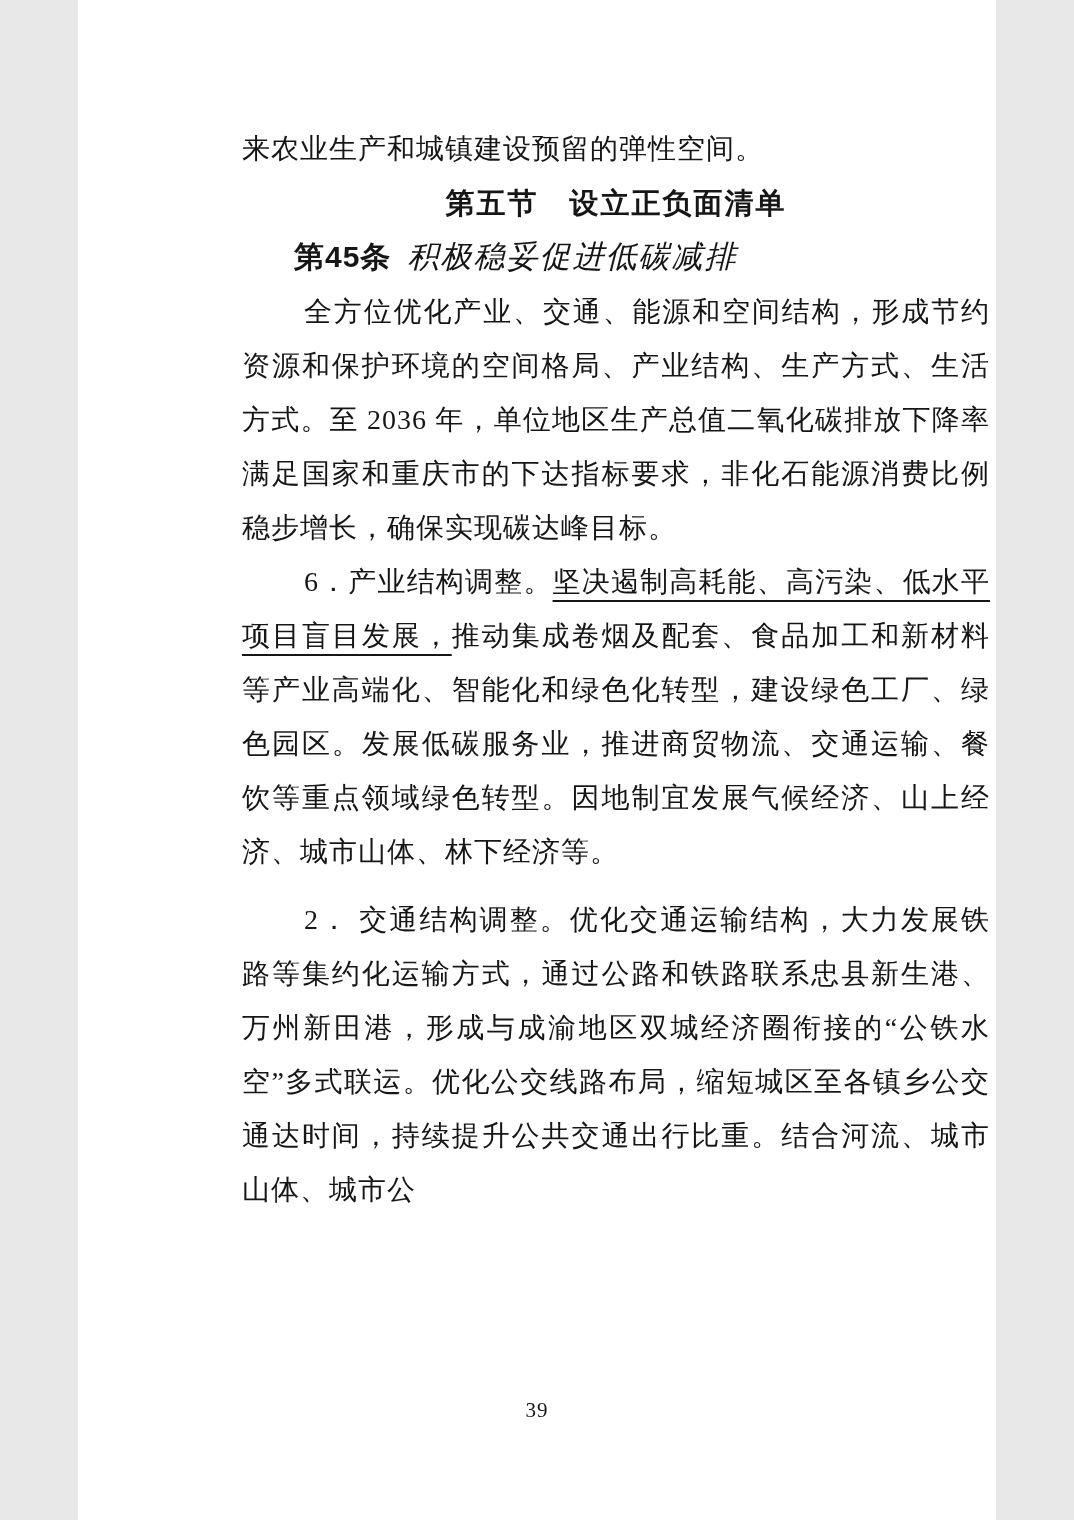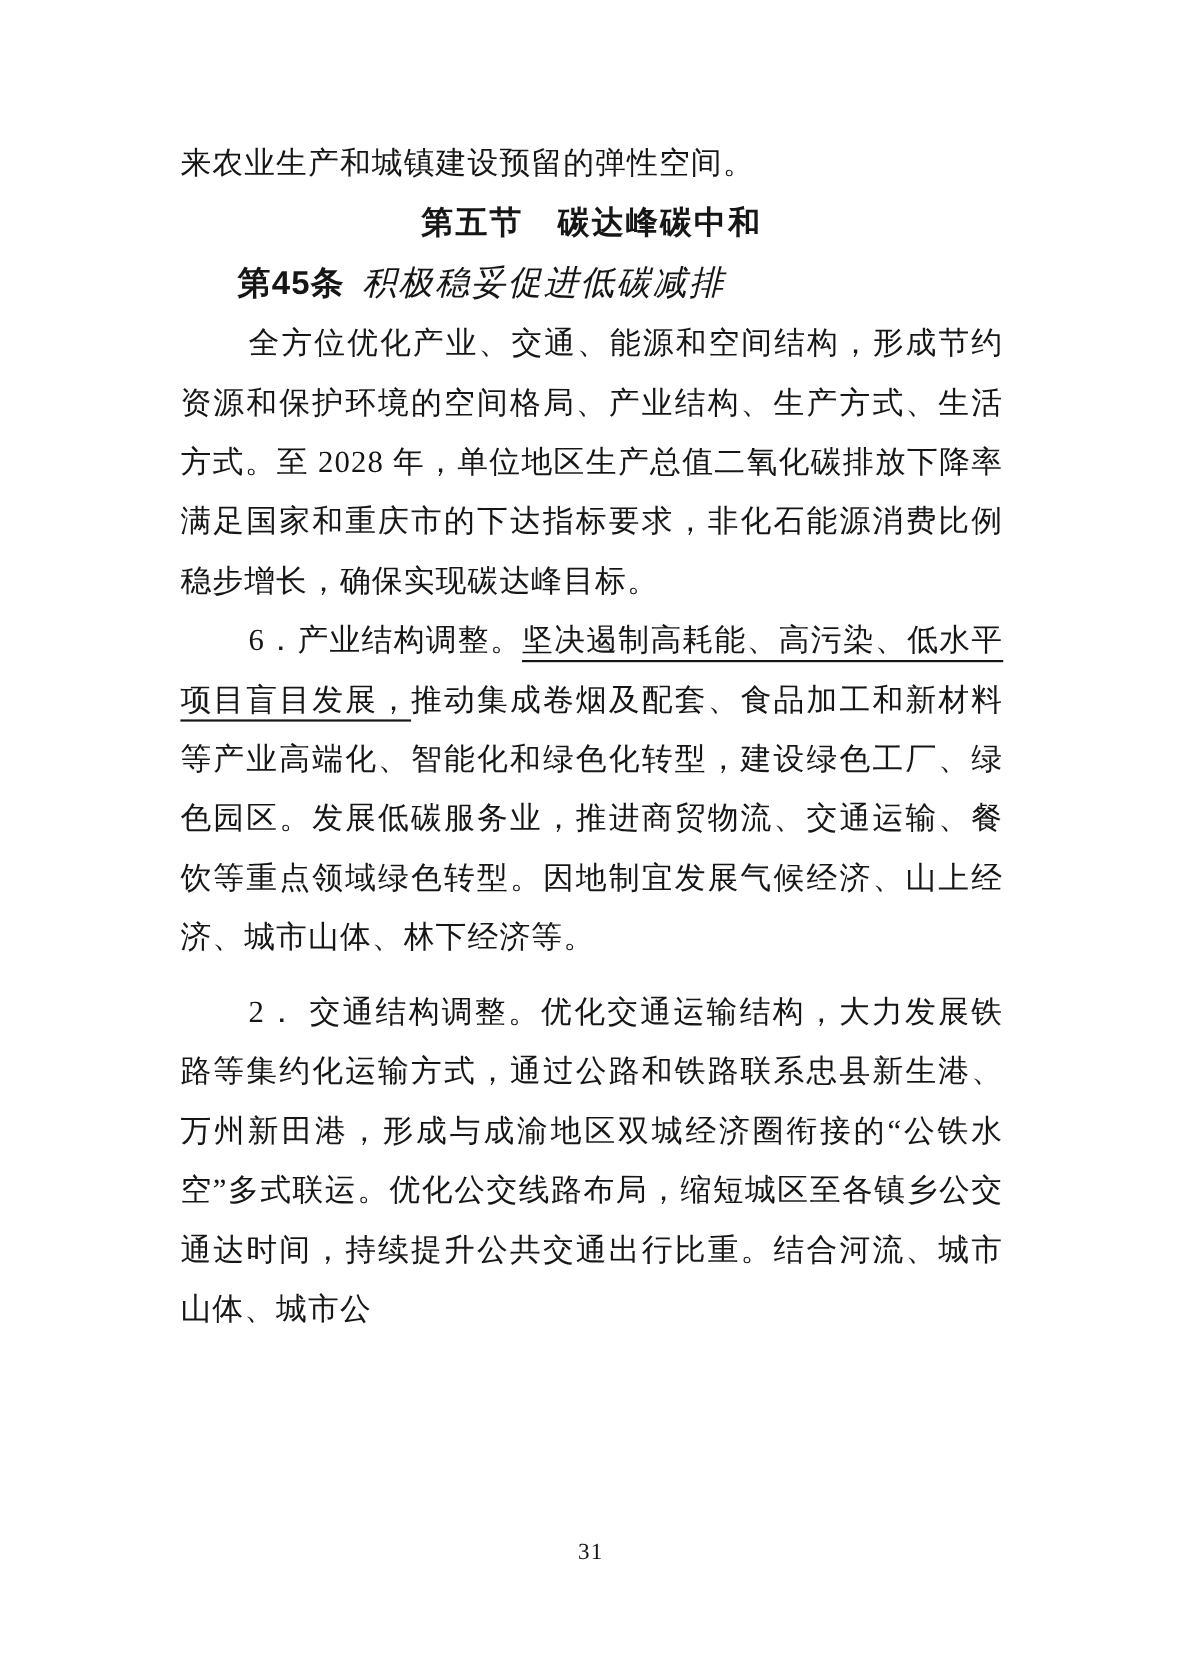--- a/index.html
+++ b/index.html
@@ -1,18 +1,18 @@
 <!DOCTYPE html>
 <html lang="zh"><head>
 <meta charset="utf-8">
 <style>
   html, body { margin: 0; padding: 0; background: #e8e8e8; }
   .page {
     position: relative;
-    width: 1074px;
+    width: 918px;
     height: 1520px;
     margin: 0 auto;
     background: #ffffff;
     color: #161616;
     font-family: "Liberation Serif", "DejaVu Serif", serif;
     overflow: hidden;
   }
   .content {
     position: absolute;
     left: 164px;
@@ -75,26 +75,26 @@
 </style>
 </head>
 <body>
 
 <div class="page">
   <div class="content">
 
     <p class="body-text">来农业生产和城镇建设预留的弹性空间。</p>
 
 
-    <h2 class="section-heading">第五节　碳达峰碳中和</h2>
+    <h2 class="section-heading">第五节　设立正负面清单</h2>
 
     <p class="article-line"><span class="article-number">第45条</span><span class="article-title">积极稳妥促进低碳减排</span></p>
 
-    <p class="body-text indent">全方位优化产业、交通、能源和空间结构，形成节约资源和保护环境的空间格局、产业结构、生产方式、生活方式。至 2028 年，单位地区生产总值二氧化碳排放下降率满足国家和重庆市的下达指标要求，非化石能源消费比例稳步增长，确保实现碳达峰目标。</p>
+    <p class="body-text indent">全方位优化产业、交通、能源和空间结构，形成节约资源和保护环境的空间格局、产业结构、生产方式、生活方式。至 2036 年，单位地区生产总值二氧化碳排放下降率满足国家和重庆市的下达指标要求，非化石能源消费比例稳步增长，确保实现碳达峰目标。</p>
 
     <p class="body-text indent"><span>6．产业结构调整。</span><span class="underlined">坚决遏制高耗能、高污染、低水平项目盲目发展，</span><span>推动集成卷烟及配套、食品加工和新材料等产业高端化、智能化和绿色化转型，建设绿色工厂、绿色园区。发展低碳服务业，推进商贸物流、交通运输、餐饮等重点领域绿色转型。因地制宜发展气候经济、山上经济、城市山体、林下经济等。</span></p>
 
     <p class="body-text indent item2">2． 交通结构调整。优化交通运输结构，大力发展铁路等集约化运输方式，通过公路和铁路联系忠县新生港、万州新田港，形成与成渝地区双城经济圈衔接的“公铁水空”多式联运。优化公交线路布局，缩短城区至各镇乡公交通达时间，持续提升公共交通出行比重。结合河流、城市山体、城市公</p>
 
   </div>
 
-  <div class="page-number">31</div>
+  <div class="page-number">39</div>
 </div>
 
 </body></html>

